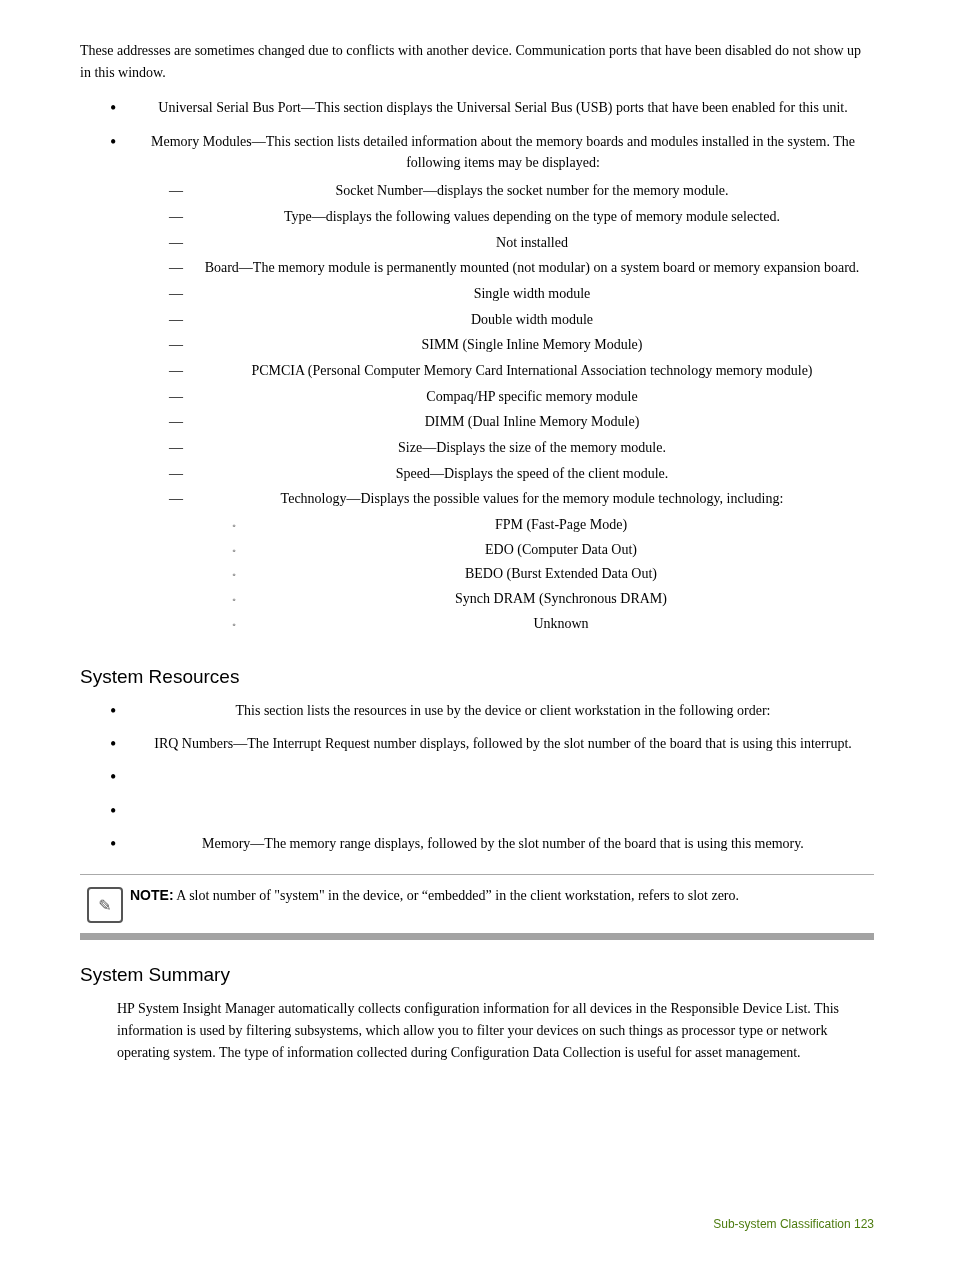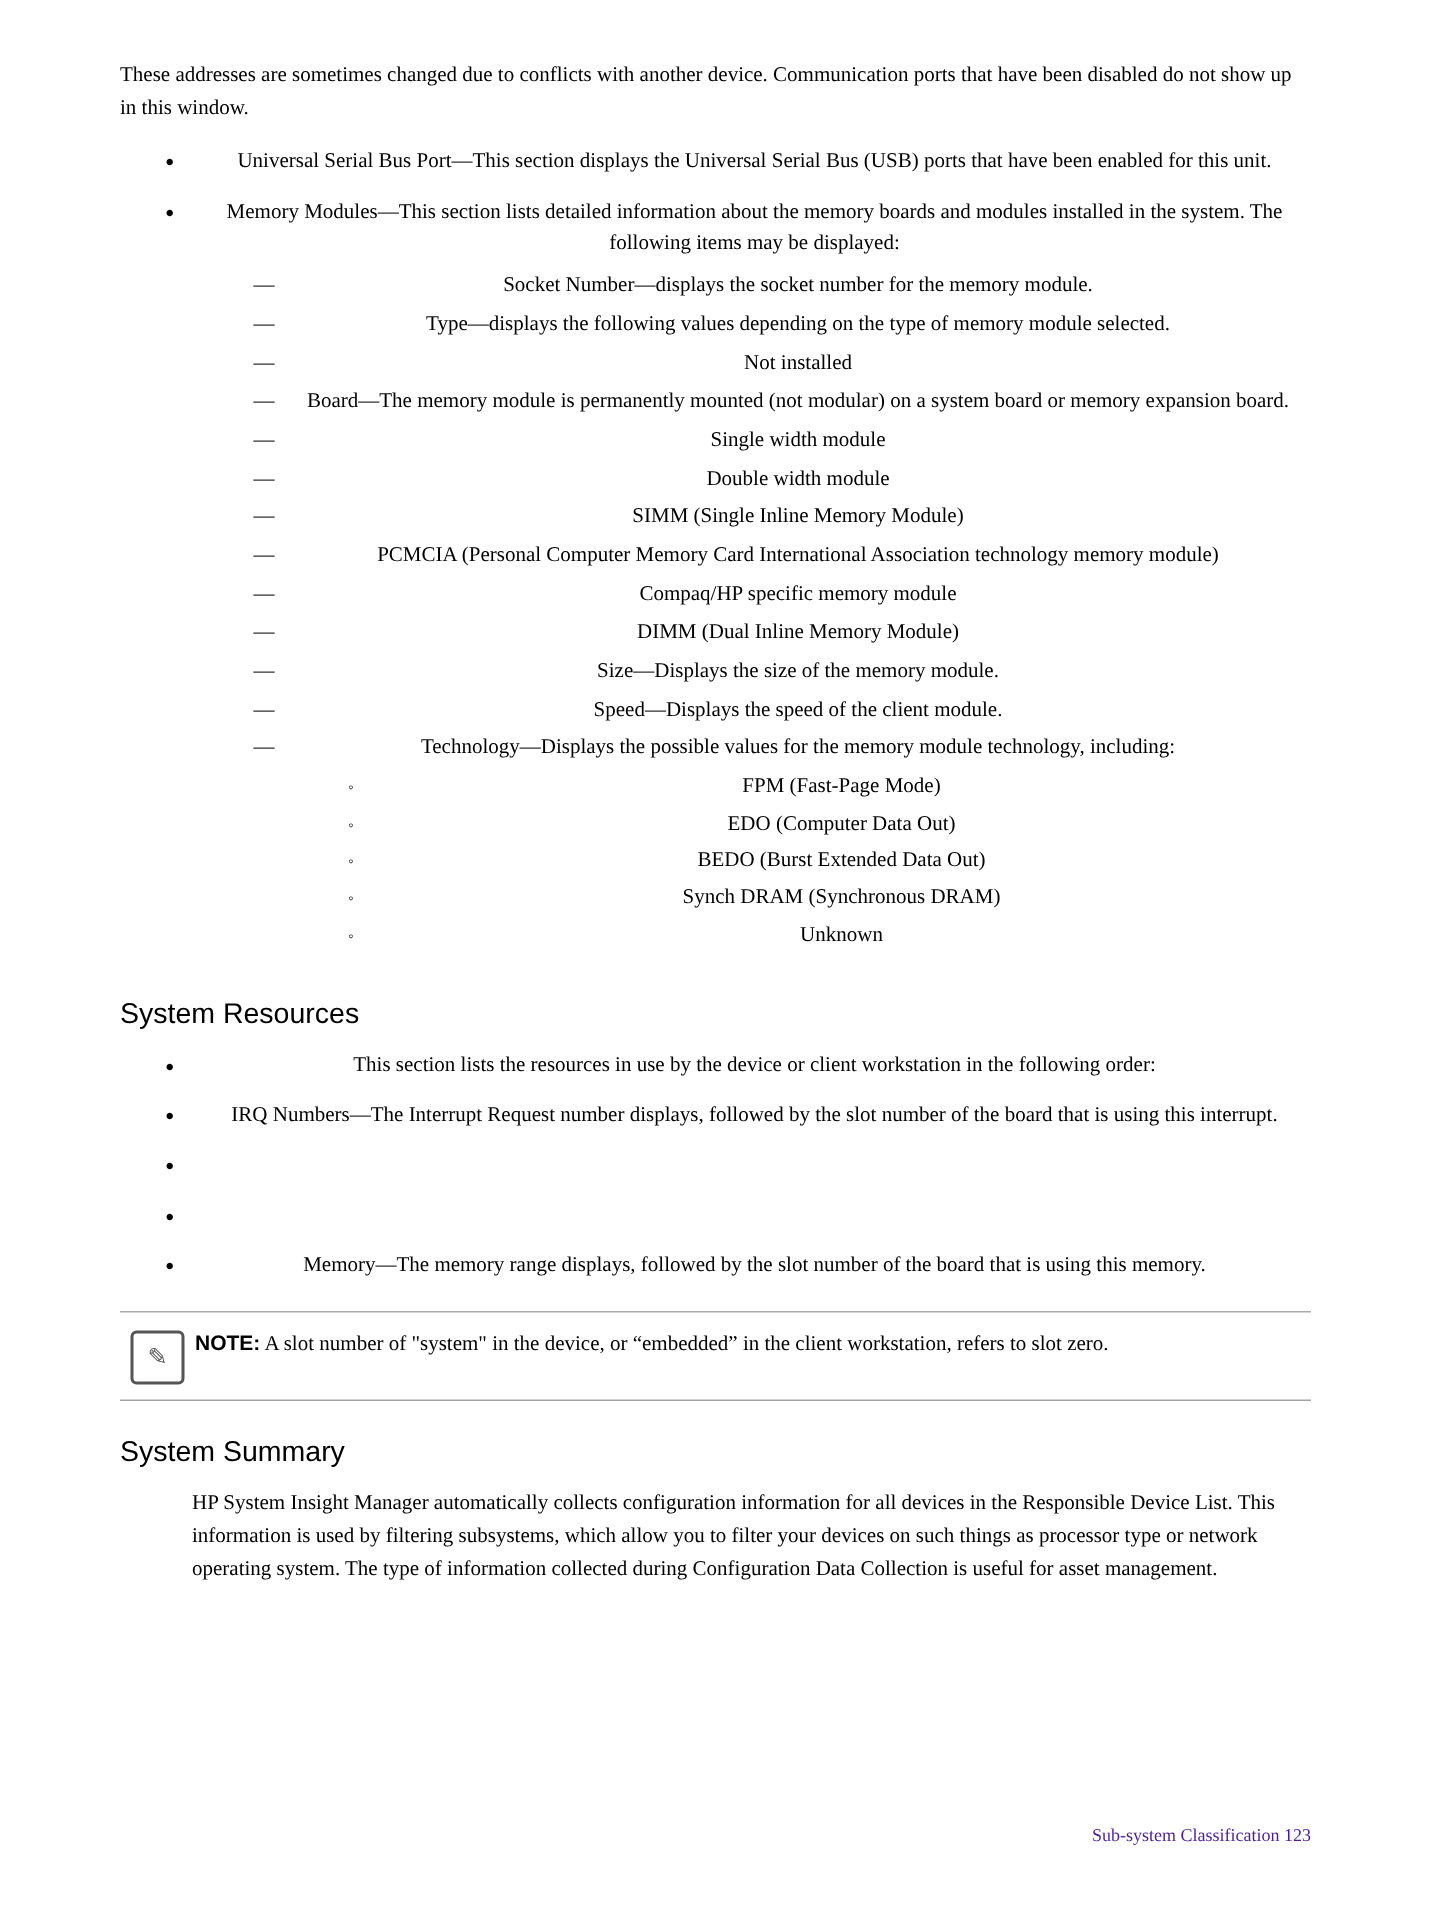--- a/index.html
+++ b/index.html
@@ -78,21 +78,21 @@
     }
     .section-heading {
       font-family: Arial, Helvetica, sans-serif;
       font-size: 19px;
       font-weight: normal;
       margin-top: 24px;
       margin-bottom: 12px;
     }
     .note-box {
       border-top: 1px solid #aaa;
-      border-bottom: 1px solid #a3a3a3;
+      border-bottom: 7px solid #a3a3a3;
       display: flex;
       align-items: flex-start;
       padding: 10px 0;
       margin: 18px 0 18px 0;
     }
     .note-icon {
       min-width: 50px;
       font-size: 22px;
       padding-top: 2px;
       display: flex;
@@ -120,26 +120,26 @@
       line-height: 1.55;
     }
     .note-label {
       font-weight: bold;
       font-family: Arial, Helvetica, sans-serif;
     }
     .page-footer {
       position: absolute;
       bottom: 40px;
       right: 80px;
-      font-family: Liberation Serif, serif;
+      font-family: Liberation Sans, sans-serif;
       font-size: 12px;
-      color: #4c1d95;
+      color: #4d7c0f;
     }
     .section-body {
-      margin-left: 48px;
+      margin-left: 37px;
     }
   </style>
 </head>
 <body>
 
 <p class="intro-text">These addresses are sometimes changed due to conflicts with another device. Communication ports that have been disabled do not show up in this window.</p>
 
 <ul class="bullet-list">
 
   <li>

